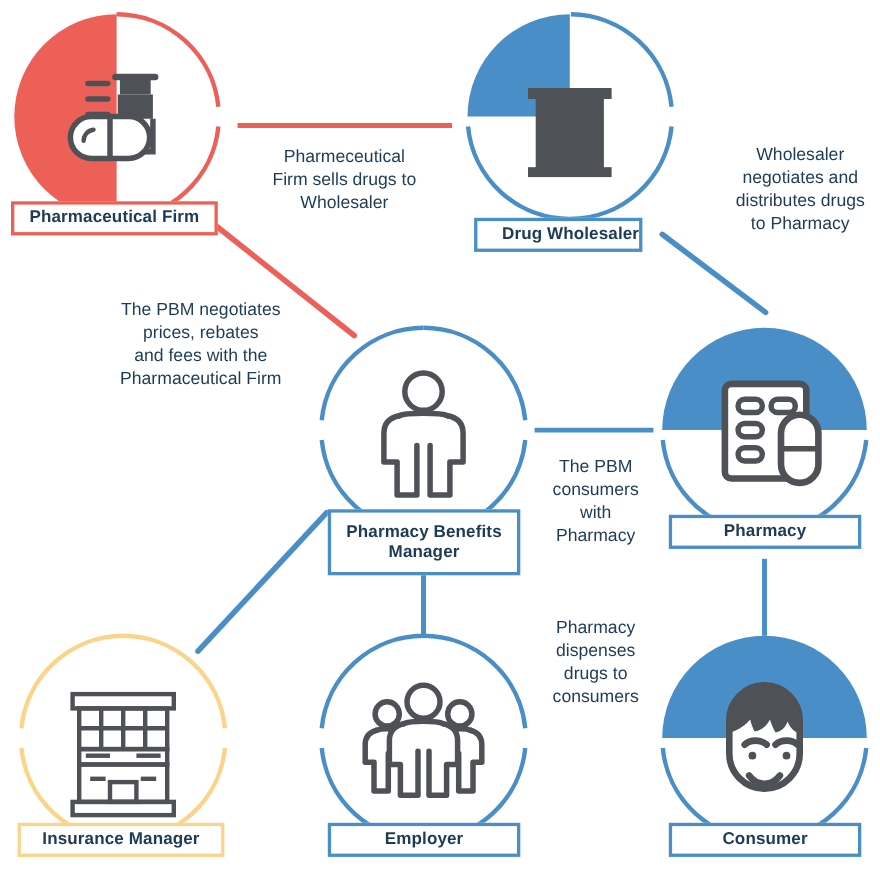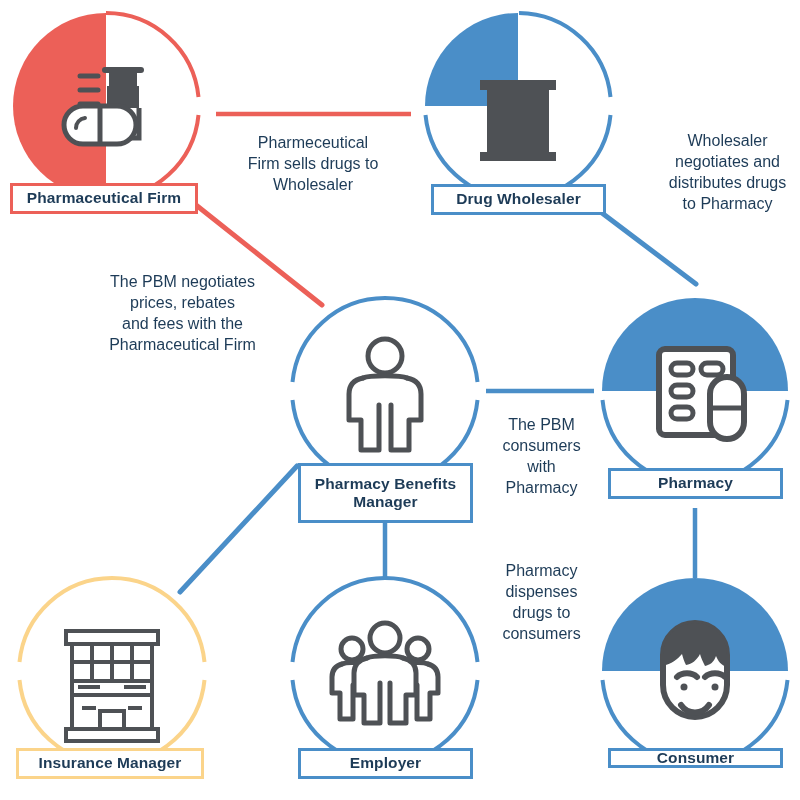--- a/index.html
+++ b/index.html
@@ -130,21 +130,21 @@
 
       <path d="M 99 5 A 93 93 0 0 1 190.5 89" fill="none" stroke="#4a8ec8" stroke-width="4"></path>
       <path d="M 190.5 107 A 93 93 0 0 1 98 191" fill="none" stroke="#4a8ec8" stroke-width="4"></path>
       <path d="M 98 191 A 93 93 0 0 1 5.5 107" fill="none" stroke="#4a8ec8" stroke-width="4"></path>
     </svg>
     <svg class="node-icon" width="196" height="196" viewBox="0 0 196 196">
       <rect x="60" y="72" width="76" height="10" fill="#4e5155"></rect>
       <rect x="67" y="82" width="62" height="70" fill="#4e5155"></rect>
       <rect x="60" y="144" width="76" height="9" fill="#4e5155"></rect>
     </svg>
-    <div class="node-label" style="left:11px; top:176px; width:175px; height:31px;">
+    <div class="node-label" style="left:11px; top:190px; width:153px; height:31px;justify-content:flex-end;">
       <span style="white-space: pre-line;">Drug Wholesaler</span>
     </div>
   </div>
 
   <div class="node" style="left:287px; top:293px; width:196px; height:196px;">
     <svg class="node-circle" width="196" height="196" viewBox="0 0 196 196">
       <path d="M 98 5 A 93 93 0 0 1 190.5 89" fill="none" stroke="#4a8ec8" stroke-width="4"></path>
       <path d="M 190.5 107 A 93 93 0 0 1 98 191" fill="none" stroke="#4a8ec8" stroke-width="4"></path>
       <path d="M 98 191 A 93 93 0 0 1 5.5 107" fill="none" stroke="#4a8ec8" stroke-width="4"></path>
       <path d="M 5.5 89 A 93 93 0 0 1 98 5" fill="none" stroke="#4a8ec8" stroke-width="4"></path>
@@ -266,21 +266,21 @@
                c -2 -4 -3 -7 -4 -11 c -4 5 -11 10 -19 12 z" fill="#4e5155"></path>
 
       <path d="M 80 104 c 5 -5 15 -5 20 0" fill="none" stroke="#4e5155" stroke-width="6" stroke-linecap="round"></path>
       <path d="M 108 104 c 5 -5 15 -5 20 0" fill="none" stroke="#4e5155" stroke-width="6" stroke-linecap="round"></path>
 
       <circle cx="87" cy="114" r="3.5" fill="#4e5155"></circle>
       <circle cx="118" cy="114" r="3.5" fill="#4e5155"></circle>
 
       <path d="M 84 132 c 7 10 21 10 28 0" fill="none" stroke="#4e5155" stroke-width="6" stroke-linecap="round"></path>
     </svg>
-    <div class="node-label" style="left:11px; top:175px; width:175px; height:20px;">
+    <div class="node-label" style="left:11px; top:175px; width:175px; height:31px;">
       <span style="white-space: pre-line;">Consumer</span>
     </div>
   </div>
 
   <div class="ann" style="left:233px; top:132px; width:160px;">Pharmeceutical
 Firm sells drugs to
 Wholesaler</div>
 
   <div class="ann" style="left:655px; top:130px; width:145px;">Wholesaler
 negotiates and

